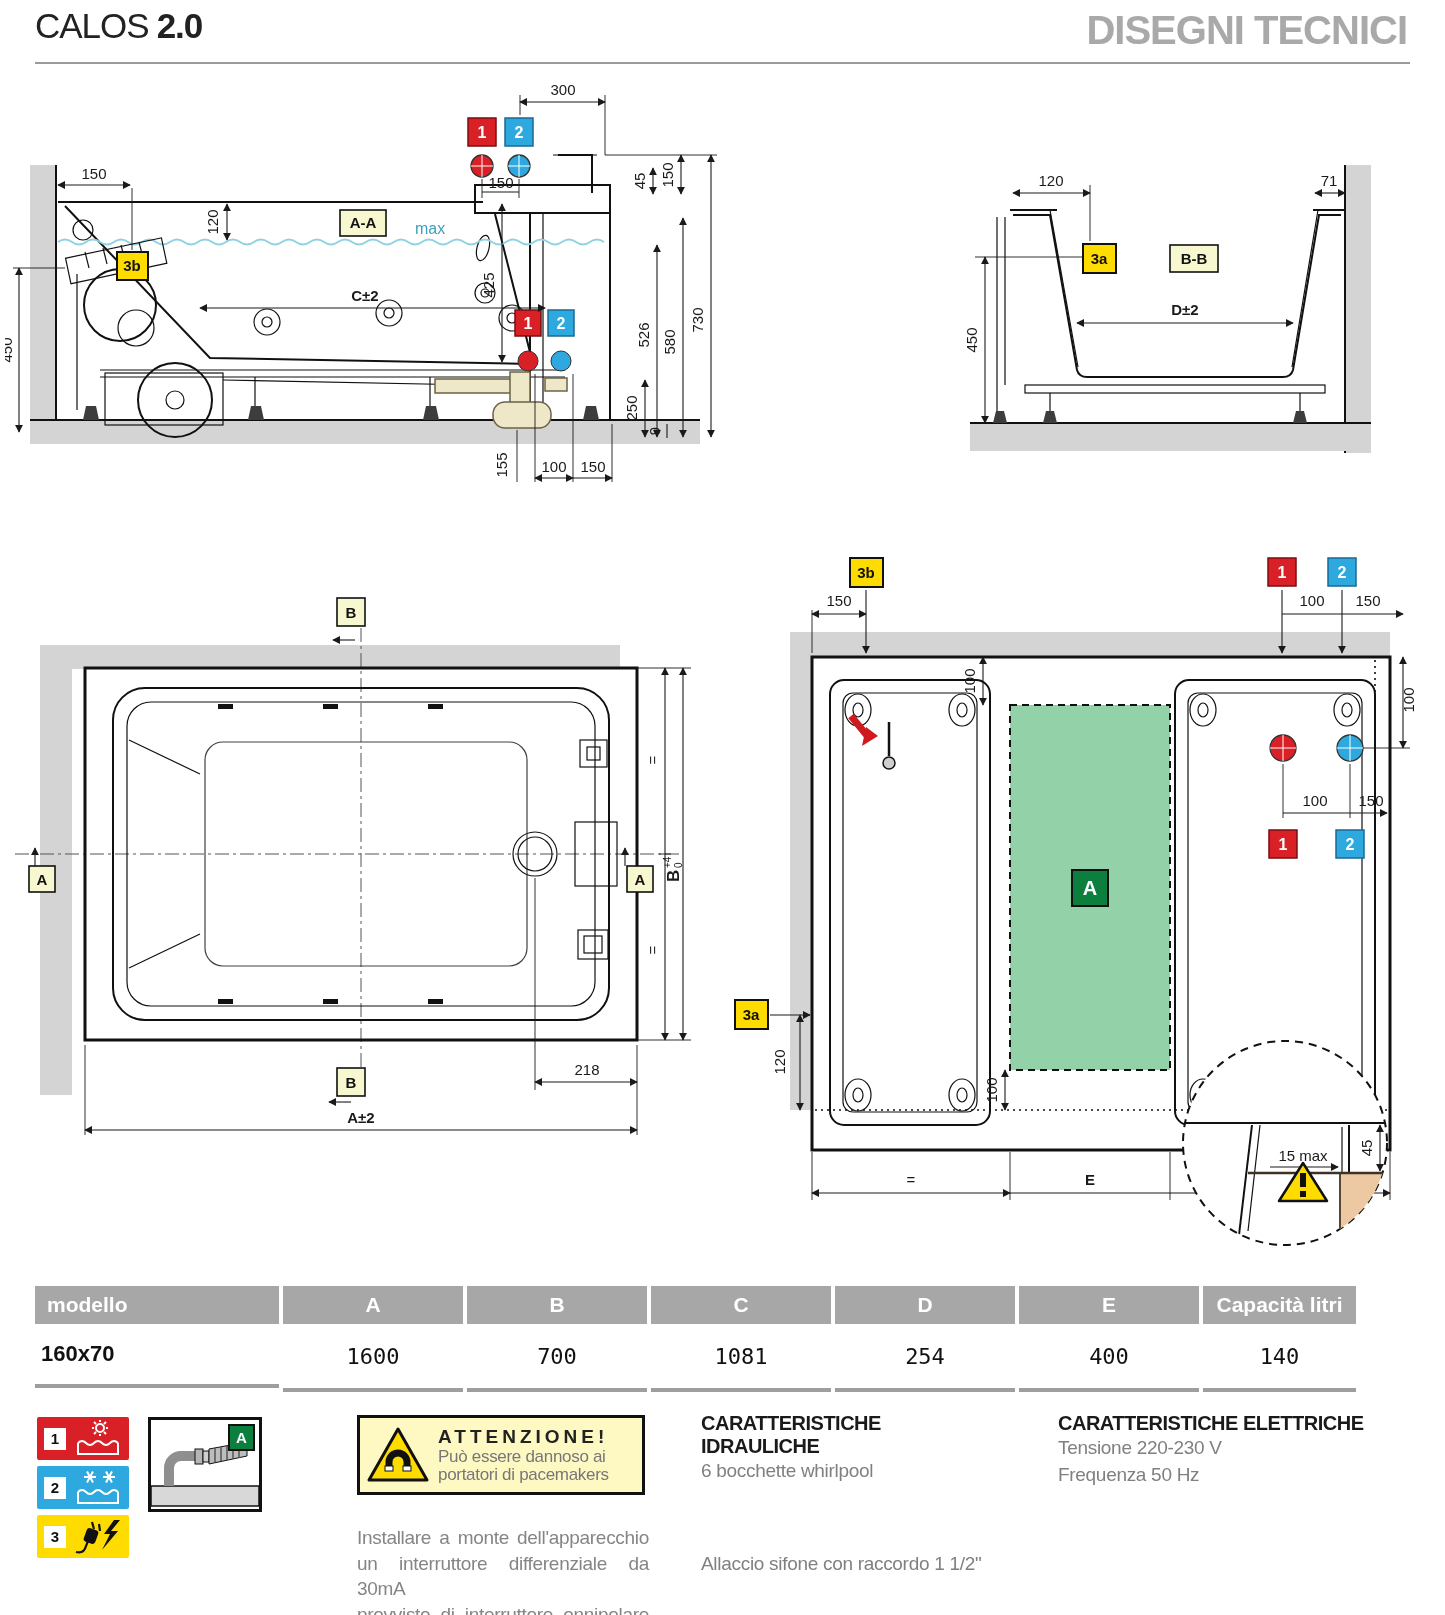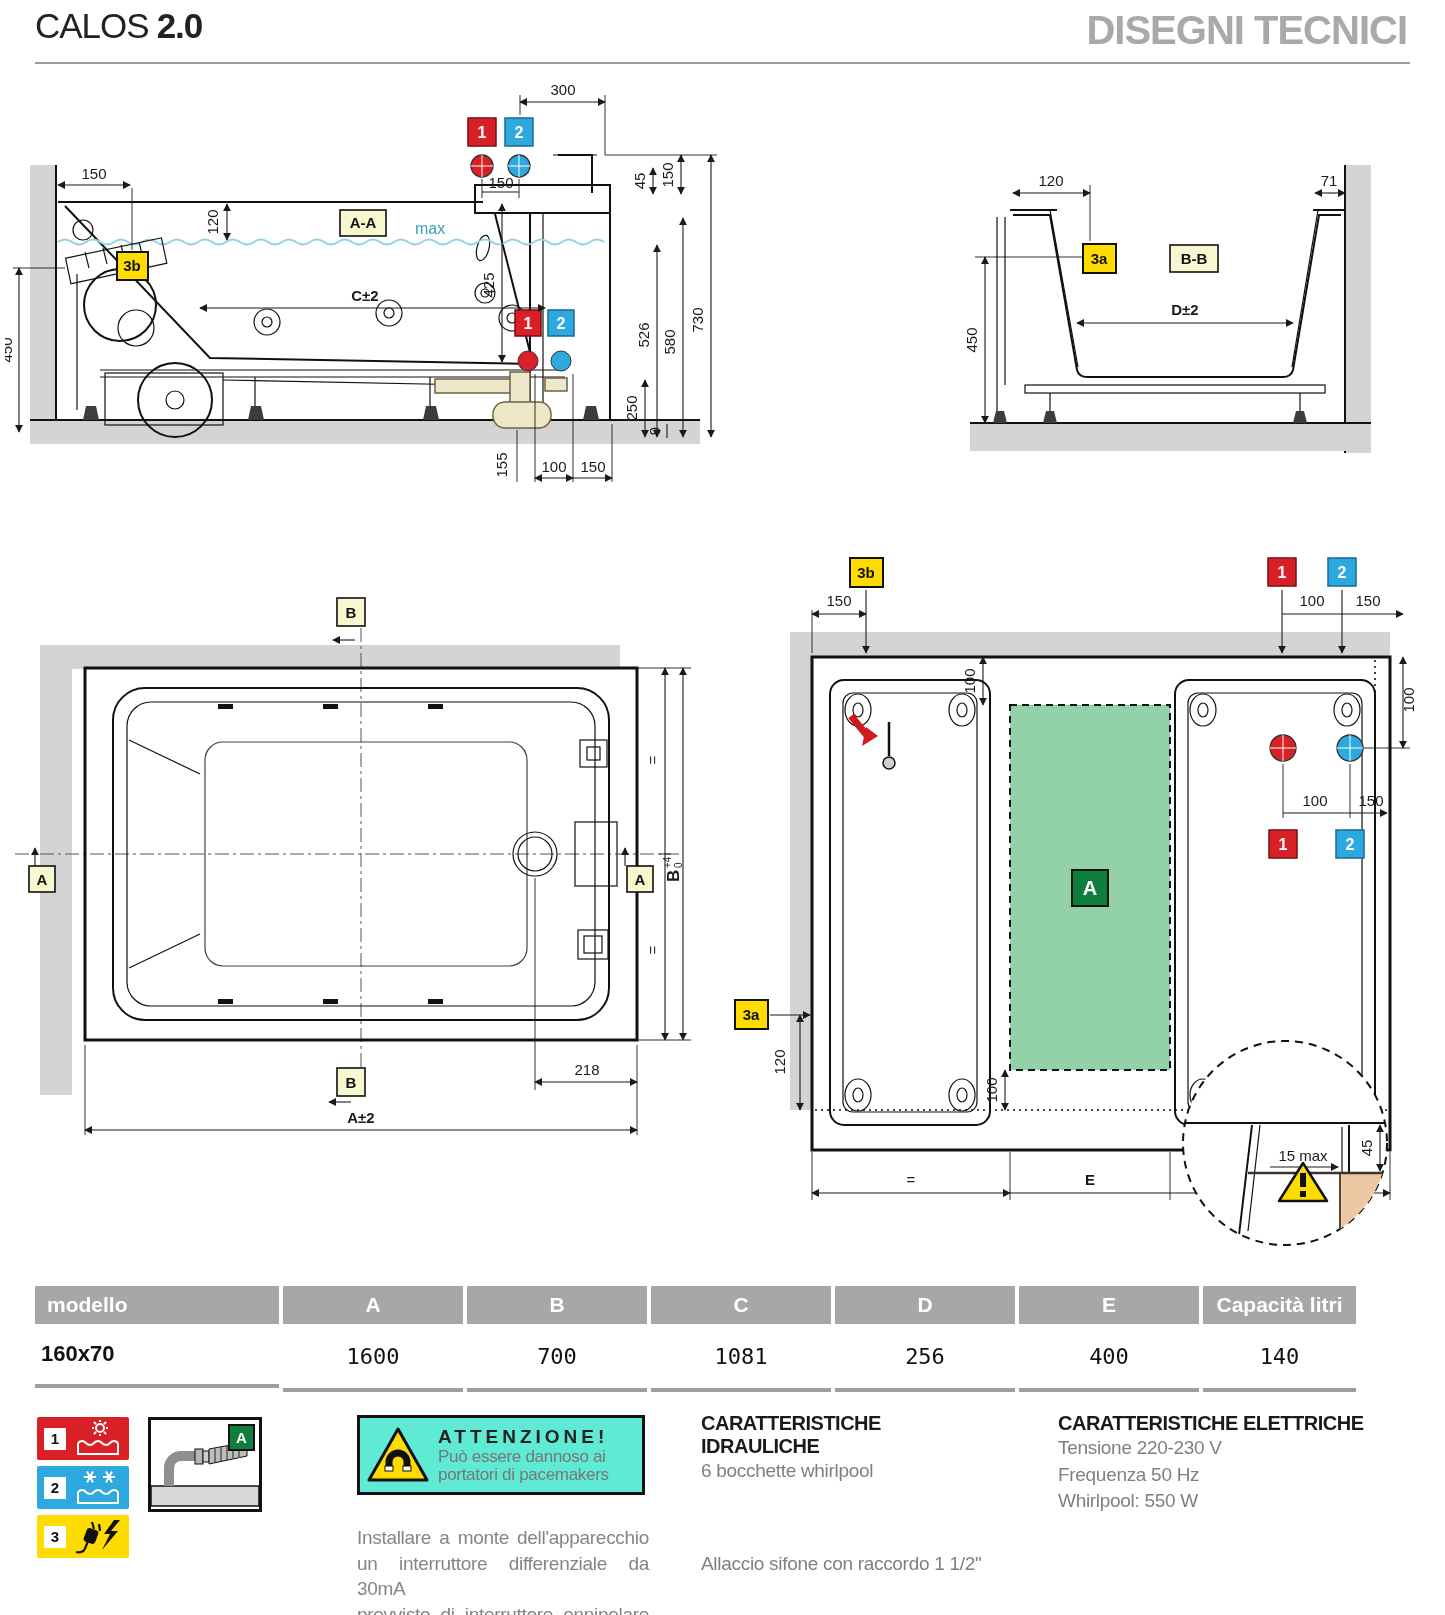--- a/index.html
+++ b/index.html
@@ -29,21 +29,21 @@
   .th.first{justify-content:flex-start;padding-left:12px;box-sizing:border-box;}
   .td{background:#fff;color:#111;font-size:22px;height:64px;display:flex;align-items:center;justify-content:center;border-bottom:4px solid #9e9e9e;font-family:"DejaVu Sans Mono",monospace;}
   .td.first{justify-content:flex-start;padding-left:6px;box-sizing:border-box;font-family:"Liberation Sans",sans-serif;font-weight:bold;}
   .w-mod{width:244px;}.w-let{width:180px;}.w-cap{width:153px;}
   
   .cbox{width:92px;height:43px;border-radius:2px;display:flex;align-items:center;padding-left:7px;box-sizing:border-box;gap:6px;}
   .cbox + .cbox{margin-top:6px;}
   .numsq{width:22px;height:22px;background:#fff;display:flex;align-items:center;justify-content:center;font-weight:bold;font-size:15px;color:#111;flex:0 0 auto;}
   .abox{left:148px;top:1417px;width:114px;height:95px;border:3px solid #111;box-sizing:border-box;background:#fff;}
   .abadge{position:absolute;top:4px;right:4px;width:27px;height:27px;background:#0c7f3f;border:2px solid #111;box-sizing:border-box;color:#fff;font-weight:bold;font-size:15px;display:flex;align-items:center;justify-content:center;}
-  .attbox{left:357px;top:1415px;width:288px;height:80px;border:3px solid #111;box-sizing:border-box;display:flex;align-items:center;padding:4px 6px;gap:8px;background:#5eead4;}
+  .attbox{left:357px;top:1415px;width:288px;height:80px;border:3px solid #111;box-sizing:border-box;display:flex;align-items:center;padding:4px 6px;gap:8px;background:#fef9c3;}
   .att-title{font-size:19px;font-weight:bold;color:#222;letter-spacing:4px;white-space:nowrap;}
   .att-sub{font-size:17px;color:#777;line-height:1.05;letter-spacing:-0.3px;}
   .note{left:357px;top:1525px;width:292px;font-size:19px;color:#858585;line-height:1.35;letter-spacing:-0.3px;}
   .note .jl{text-align:justify;text-align-last:justify;}
   .spec-title{font-size:20px;font-weight:bold;color:#1a1a1a;letter-spacing:-0.5px;}
   .spec-line{font-size:19px;color:#808080;letter-spacing:-0.3px;line-height:1.4;}
 </style>
 </head>
 <body>
 
@@ -501,21 +501,21 @@
     <div class="th w-let">C</div>
     <div class="th w-let">D</div>
     <div class="th w-let">E</div>
     <div class="th w-cap">Capacità litri</div>
   </div>
   <div class="trow">
     <div class="td first w-mod">160x70</div>
     <div class="td w-let">1600</div>
     <div class="td w-let">700</div>
     <div class="td w-let">1081</div>
-    <div class="td w-let">256</div>
+    <div class="td w-let">254</div>
     <div class="td w-let">400</div>
     <div class="td w-cap">140</div>
   </div>
 </div>
 
 <div class="abs" style="left:37px;top:1417px;">
   <div class="cbox" style="background:#d92027;">
     <span class="numsq">1</span>
     <svg width="54" height="38" viewBox="0 0 54 38">
       <g stroke="#fff" stroke-width="2" fill="none">
@@ -608,14 +608,13 @@
 <div class="abs" style="left:701px;top:1412px;width:300px;">
   <div class="spec-title">CARATTERISTICHE IDRAULICHE</div>
   <div class="spec-line">6 bocchette whirlpool</div>
   <div class="spec-line" style="margin-top:66px;">Allaccio sifone con raccordo 1 1/2"</div>
 </div>
 
 <div class="abs" style="left:1058px;top:1412px;width:352px;">
   <div class="spec-title">CARATTERISTICHE ELETTRICHE</div>
   <div class="spec-line">Tensione 220-230 V</div>
   <div class="spec-line">Frequenza 50 Hz</div>
-  <div class="spec-line">Whirlpool: 550 W</div>
 </div>
 
 </body></html>

